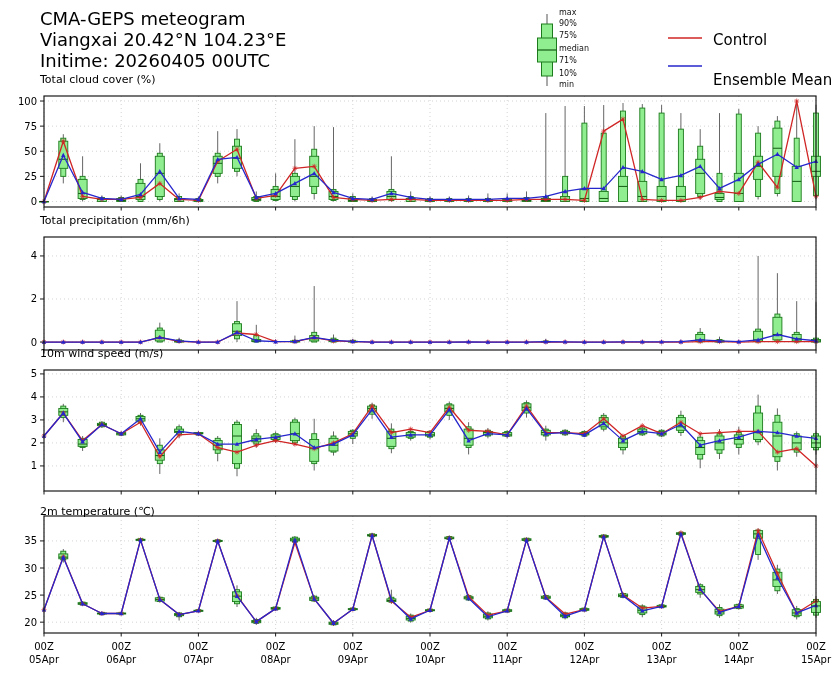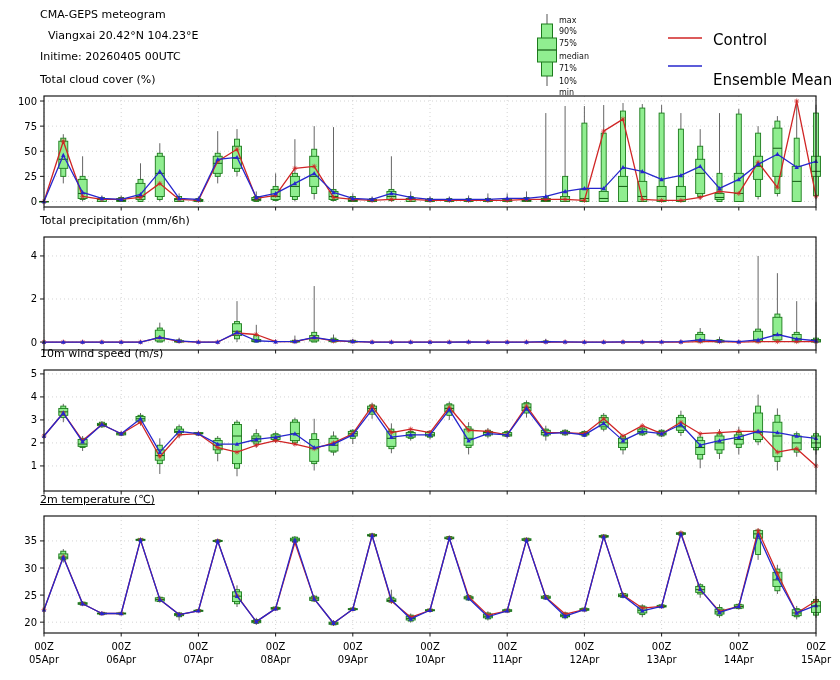--- a/index.html
+++ b/index.html
@@ -1,23 +1,23 @@
 <!DOCTYPE html>
 <html><head>
 <meta charset="utf-8">
 <style>
   html,body{margin:0;padding:0;background:#fff;}
   .fig{position:relative;width:840px;height:680px;background:#fff;
        font-family:"DejaVu Sans","Liberation Sans",sans-serif;color:#000;overflow:hidden;}
   .abs{position:absolute;white-space:nowrap;}
-  .title-line{left:40px;font-size:11px;}
-  .t1{top:8px;} .t2{top:29px;margin-left:8px;} .t3{top:50px;}
+  .title-line{left:40px;font-size:18px;}
+  .t1{top:8px;} .t2{top:29px;} .t3{top:50px;}
   .panel-title{left:40px;font-size:11px;}
-  .pt0{top:73px;} .pt1{top:214px;text-align:center;} .pt2{top:347px;} .pt3{top:493px;text-decoration:underline;}
-  .boxlab{left:559px;font-size:8px;line-height:8px;color:#111;margin-top:8px;}
+  .pt0{top:73px;} .pt1{top:214px;text-align:center;} .pt2{top:347px;} .pt3{top:505px;}
+  .boxlab{left:559px;font-size:8px;line-height:8px;color:#111;}
   .legline-label{font-size:15px;}
   #plot{position:absolute;left:0;top:0;}
 </style>
 </head>
 <body>
 
 <div class="fig">
   <svg id="plot" width="840" height="680">
       <g>
         <line x1="547" y1="14" x2="547" y2="86" stroke="#555555" stroke-width="1"></line>

